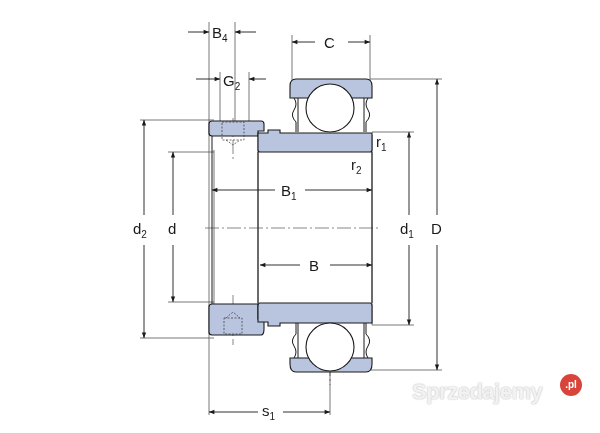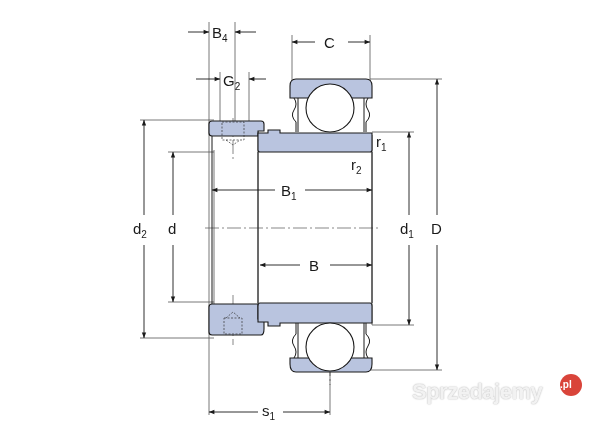--- a/index.html
+++ b/index.html
@@ -9,21 +9,21 @@
   .sub { font-size: 10px; }
   .watermark {
     position: absolute; left: 412px; top: 379px;
     font-family: "Liberation Sans", "DejaVu Sans", sans-serif; font-weight: bold;
     font-size: 22px; color: #f2f2f2; letter-spacing: -0.5px;
     text-shadow: 0 0 2px #c8c8c8, 0 0 1px #bdbdbd;
   }
   .wm-badge {
     position: absolute; left: 560px; top: 374px; width: 22px; height: 22px; border-radius: 50%;
     background: #d9443a; color: #fff; font-family: "Liberation Sans", "DejaVu Sans", sans-serif;
-    font-size: 10px; font-weight: bold; line-height: 22px; text-align: left;
+    font-size: 10px; font-weight: bold; line-height: 22px; text-align: center;
   }
 </style>
 </head>
 <body>
 
 <svg id="drawing" viewBox="0 0 600 433" xmlns="http://www.w3.org/2000/svg">
   <defs>
     <marker id="ar" viewBox="0 0 10 10" refX="10" refY="5" markerWidth="8" markerHeight="6" orient="auto-start-reverse">
       <path d="M0,1 L10,5 L0,9 z" fill="#1a1a1a"></path>
     </marker>

